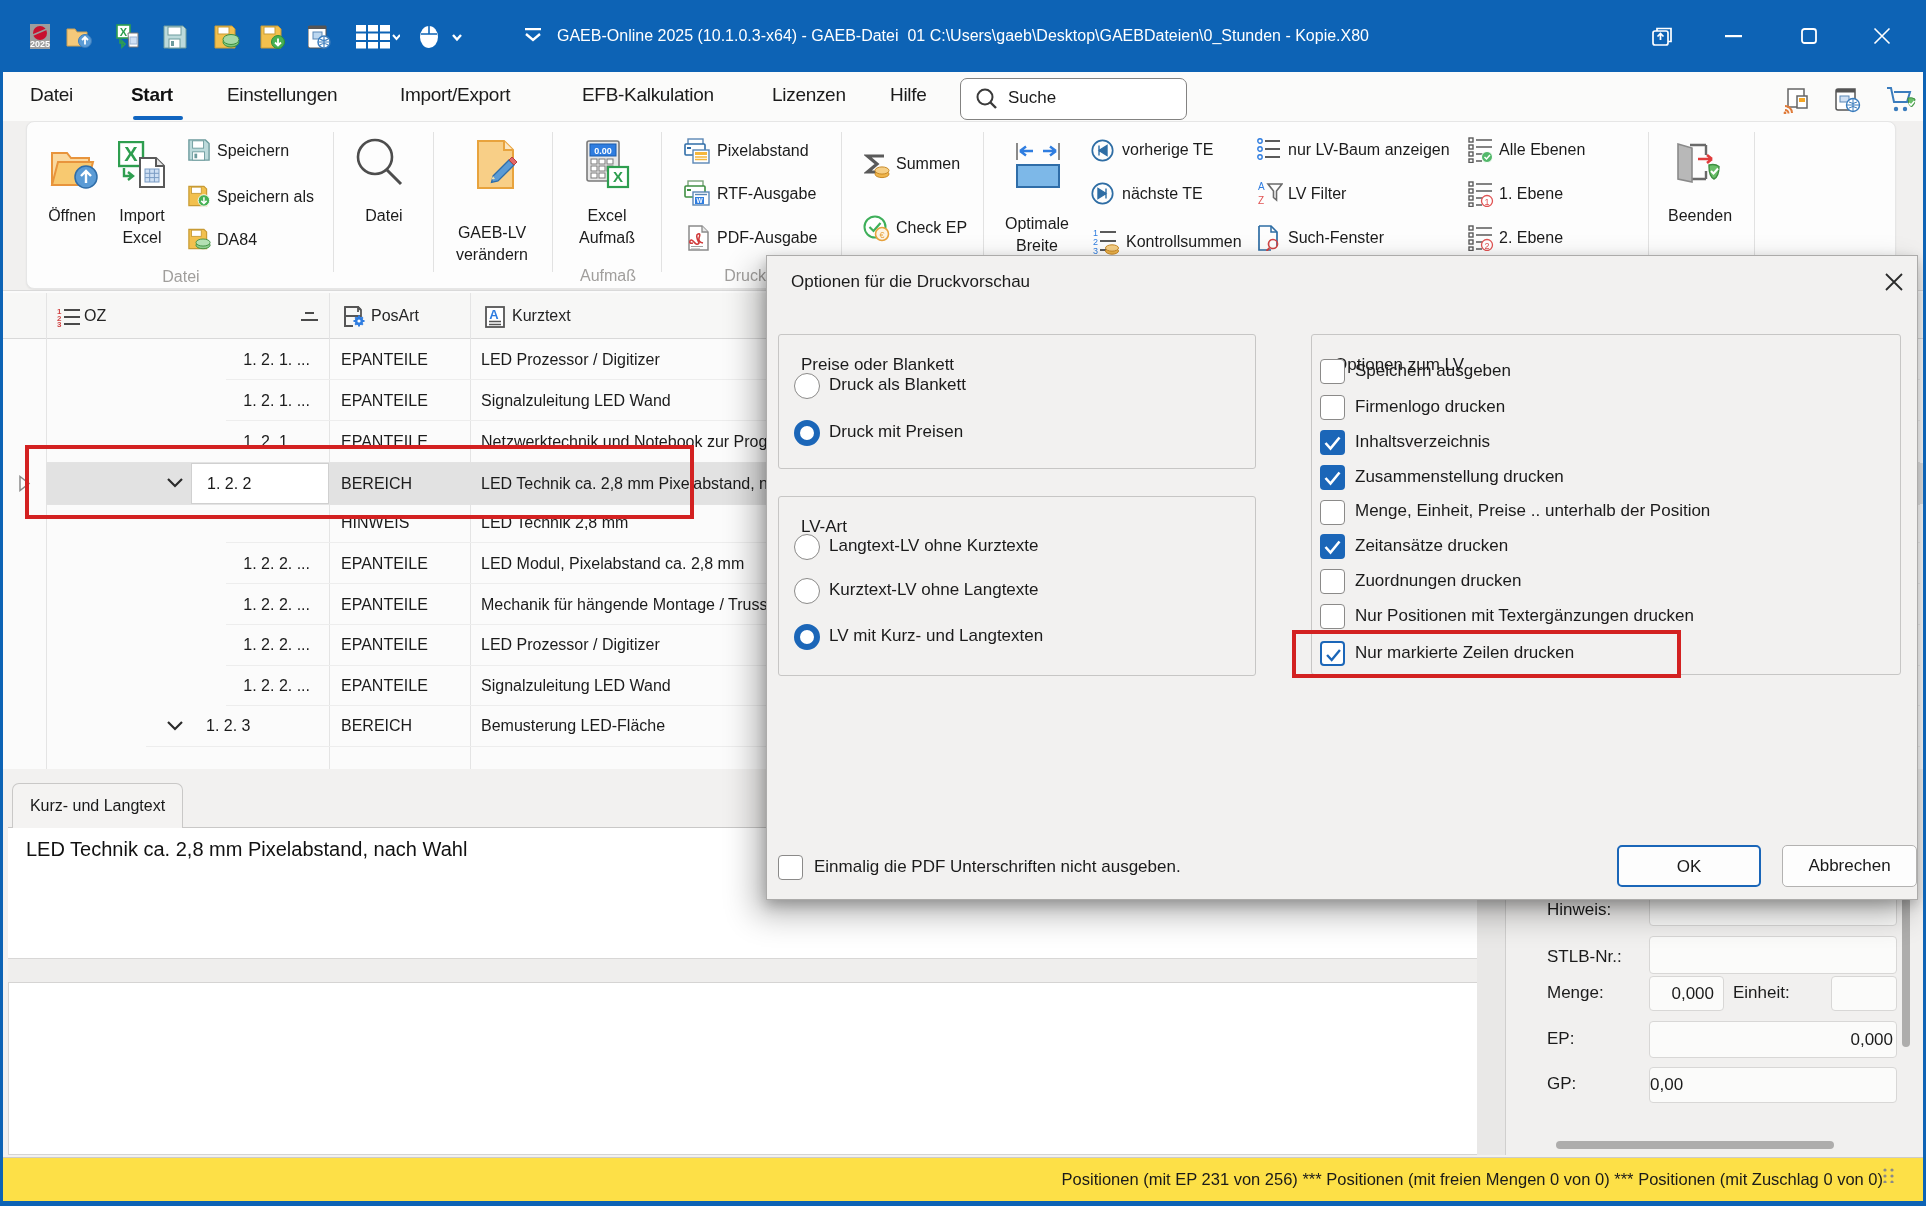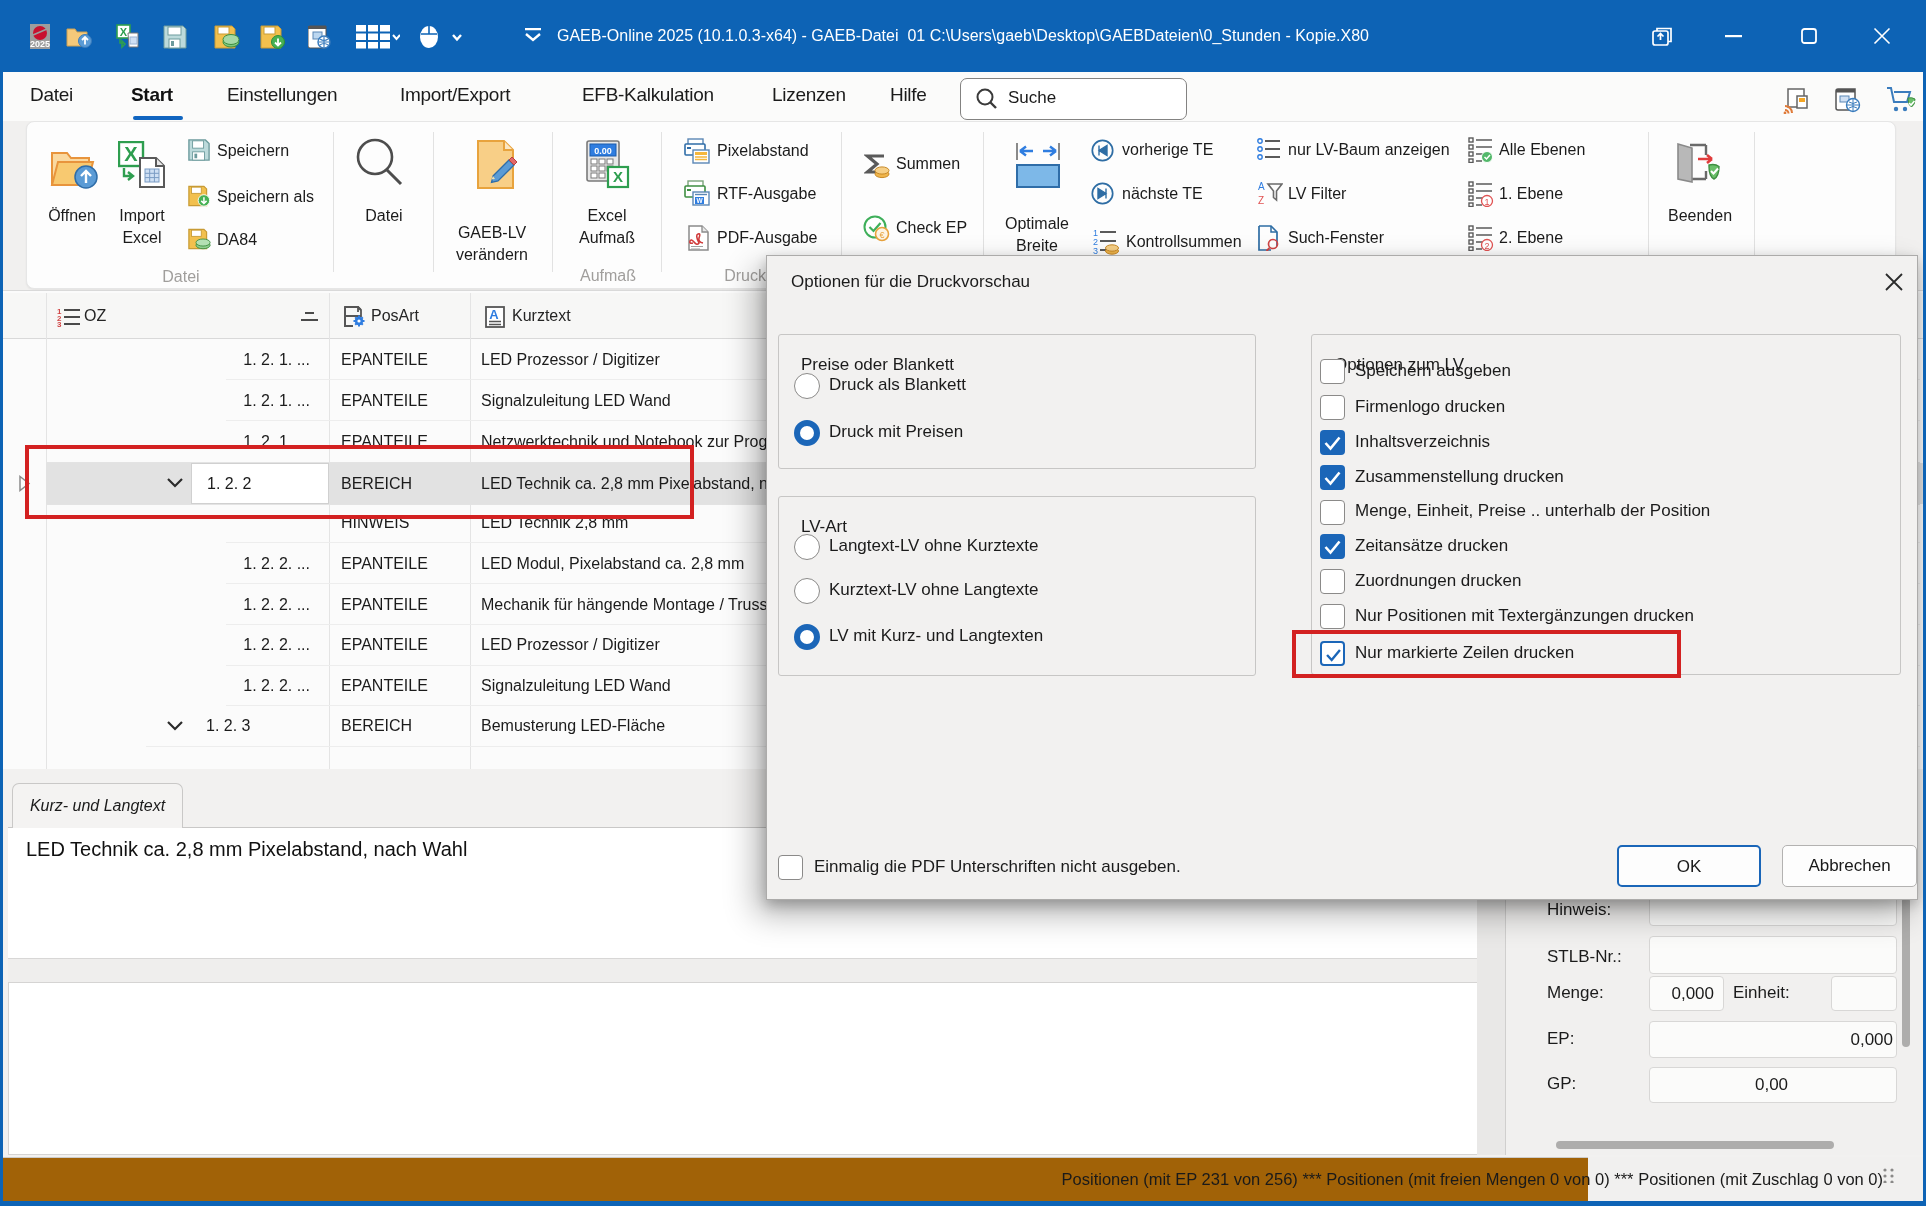--- a/index.html
+++ b/index.html
@@ -25,28 +25,28 @@
   #grid { left:3px; top:290px; width:1920px; height:479px; background:#fbfbfb; border-top:1px solid #d9d9d9; }
   .vline { position:absolute; width:1px; background:#e4e4e4; }
   .hline { position:absolute; height:1px; background:#ededed; }
   .cell { position:absolute; font-size:16px; line-height:41px; white-space:nowrap; color:#1b1b1b; }
   #hdr { position:absolute; left:0; top:2px; width:1920px; height:46px; background:#f7f7f6; border-bottom:1px solid #d9d9d9; }
   .hdrtxt { position:absolute; font-size:16px; color:#252525; line-height:46px; }
   #selrow { position:absolute; left:43px; top:172px; width:1877px; height:41px; background:#e2e2e2; }
   #selcell { position:absolute; left:145px; top:0px; width:138px; height:41px; background:#fff; border:1px solid #d0d0d0;text-decoration:underline; }
   
   #botarea { left:3px; top:769px; width:1920px; height:388px; background:#f2f1f0; }
-  #tab1 { position:absolute; z-index:2; left:9px; top:14px; width:171px; height:45px; background:#f4f3f2; border:1px solid #c9c8c7; border-bottom:none; border-radius:7px 7px 0 0; font-size:16px; line-height:43px; text-align:center;font-style:italic; }
+  #tab1 { position:absolute; z-index:2; left:9px; top:14px; width:171px; height:45px; background:#f4f3f2; border:1px solid #c9c8c7; border-bottom:none; border-radius:7px 7px 0 0; font-size:16px; line-height:43px; text-align:center; }
   #whiteA { position:absolute; left:5px; top:58px; width:1472px; height:131px; background:#fff; border-top:1px solid #c9c8c7; }
   #whiteB { position:absolute; left:5px; top:213px; width:1472px; height:173px; background:#fff; border:1px solid #d5d4d3; }
   #rpanel { position:absolute; left:1502px; top:0px; width:419px; height:386px; background:#f1f0ef; border-left:1px solid #d0cfce; }
   .plabel { position:absolute; font-size:17px; color:#1b1b1b; }
   .pbox { position:absolute; background:#fbfbfa; border:1px solid #d8d7d6; border-radius:4px; font-size:17px; }
   
-  #status { left:3px; top:1157px; width:1585px; height:44px; background:#a16207; border-top:1px solid #cccbca; font-size:16.5px; }
+  #status { left:3px; top:1157px; width:1920px; height:44px; background:#fde047; border-top:1px solid #cccbca; font-size:16.5px; }
   
   #dialog { left:766px; top:255px; width:1152px; height:645px; background:#f2f1f0; border:1px solid #acabaa; box-shadow:-10px 14px 30px rgba(0,0,0,.30), 0 5px 12px rgba(0,0,0,.22); }
   .group { position:absolute; border:1px solid #c7c6c5; border-radius:3px; }
   .gtitle { position:absolute; font-size:17px; color:#1b1b1b; background:#f2f1f0; padding:0 7px;margin-top:32px; }
   .dtxt { position:absolute; font-size:17px; color:#1b1b1b; white-space:nowrap; line-height:20px; }
   .radio { position:absolute; width:26px; height:26px; border-radius:50%; background:#fff; border:1.5px solid #8b8a89; }
   .radio.sel { border:6.5px solid #1b66b8; }
   .cb { position:absolute; width:25px; height:25px; border-radius:4px; background:#fff; border:1.5px solid #8b8a89; }
   .cb.on { background:#1b66b8; border:none; }
   .btn { position:absolute; background:#fdfdfd; border:1px solid #b3b2b1; border-radius:5px; font-size:17px; text-align:center; }
@@ -504,21 +504,21 @@
     <div class="pbox" style="left:143px;top:120px;width:248px;height:37px"></div>
     <div class="plabel" style="left:41px;top:178px">STLB-Nr.:</div>
     <div class="pbox" style="left:143px;top:167px;width:248px;height:38px"></div>
     <div class="plabel" style="left:41px;top:214px">Menge:</div>
     <div class="pbox" style="left:143px;top:207px;width:75px;height:35px;text-align:right;line-height:33px;padding-right:9px">0,000</div>
     <div class="plabel" style="left:227px;top:214px">Einheit:</div>
     <div class="pbox" style="left:325px;top:207px;width:66px;height:35px"></div>
     <div class="plabel" style="left:41px;top:260px">EP:</div>
     <div class="pbox" style="left:143px;top:252px;width:248px;height:37px;text-align:right;line-height:35px;padding-right:3px">0,000</div>
     <div class="plabel" style="left:41px;top:305px">GP:</div>
-    <div class="pbox" style="left:143px;top:298px;width:248px;height:36px;text-align:center;line-height:34px;padding-right:3px">0,00</div>
+    <div class="pbox" style="left:143px;top:298px;width:248px;height:36px;text-align:left;line-height:34px;padding-right:3px">0,00</div>
     <div class="abs" style="left:50px;top:372px;width:278px;height:8px;background:#aeadac;border-radius:4px"></div>
     <div class="abs" style="left:396px;top:128px;width:8px;height:150px;background:#aeadac;border-radius:4px"></div>
   </div>
 </div>
 <div class="abs" id="status">
   <div class="abs" style="left:1055px;top:0px;width:825px;height:44px;line-height:42px;text-align:right;white-space:nowrap">Positionen (mit EP 231 von 256) *** Positionen (mit freien Mengen 0 von 0) *** Positionen (mit Zuschlag 0 von 0)</div>
   <svg class="abs" style="left:1879px;top:9px" width="14" height="16" viewBox="0 0 14 16">
     <g fill="#8a8988">
         <circle cx="3" cy="3" r="1.6"></circle>
         <circle cx="10" cy="3" r="1.6"></circle>

